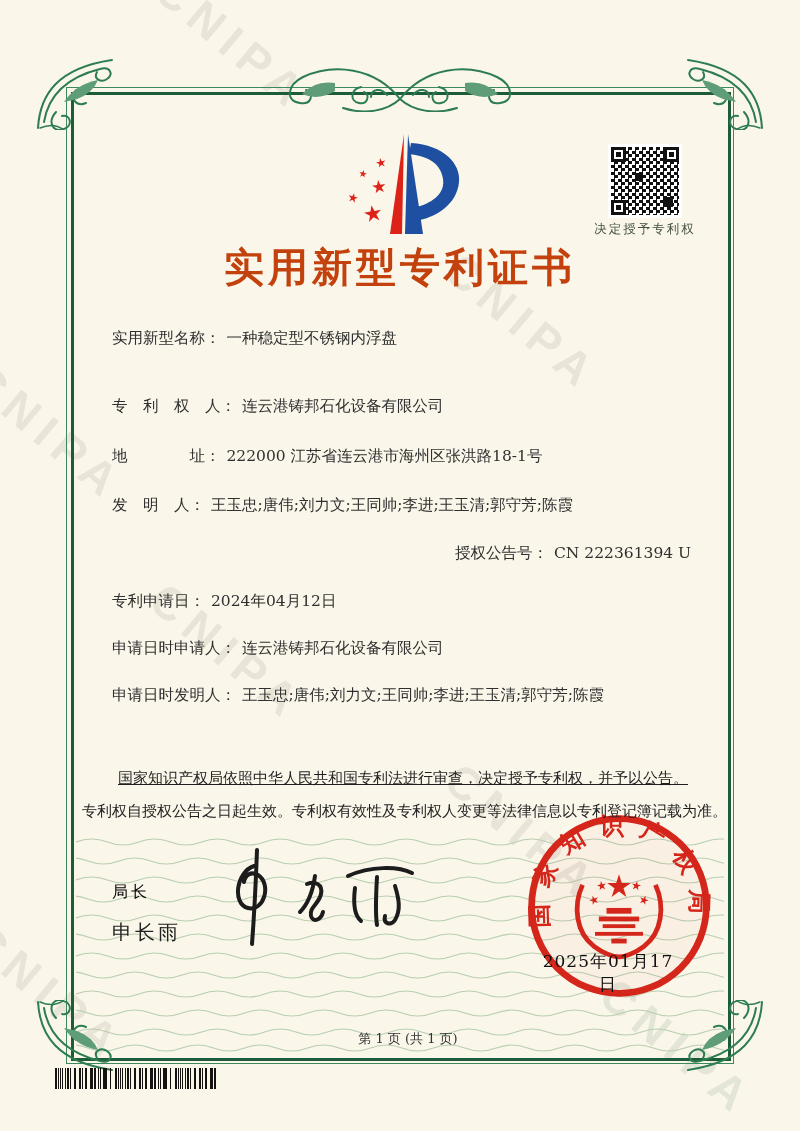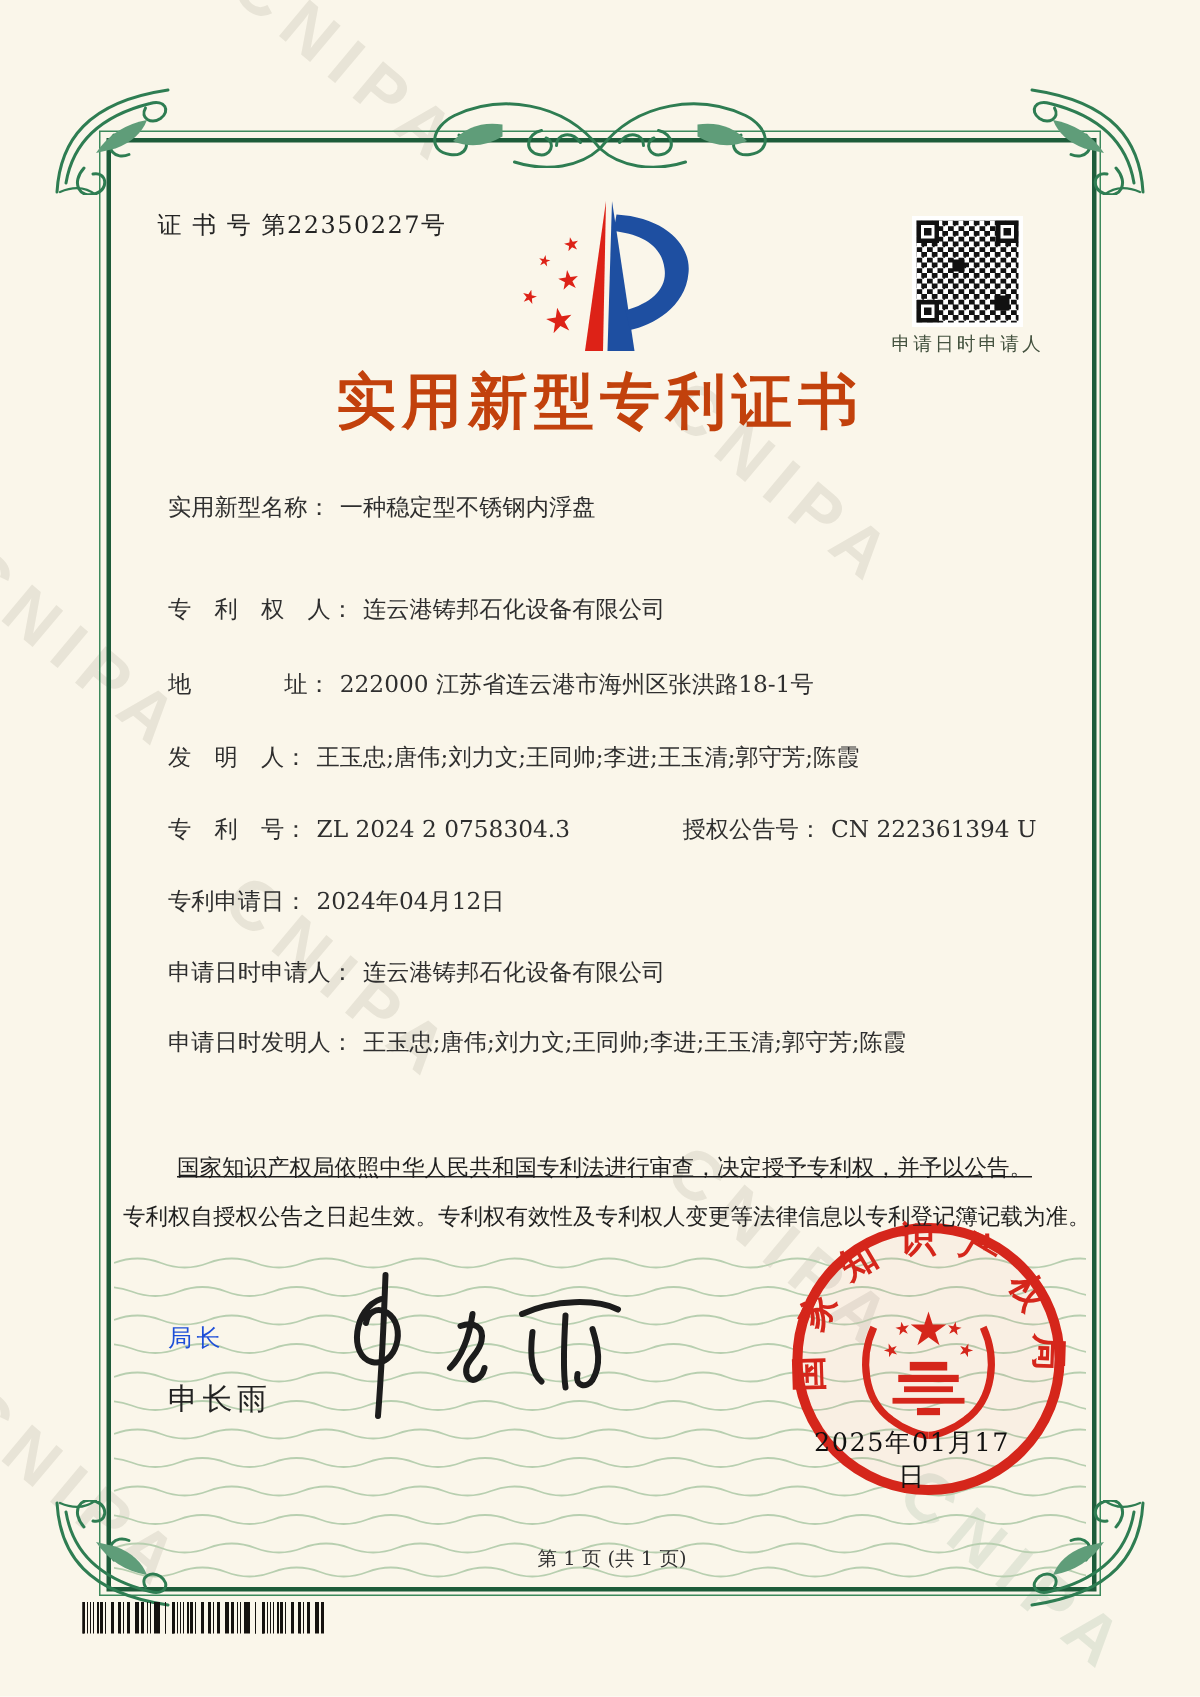--- a/index.html
+++ b/index.html
@@ -41,21 +41,21 @@
   .row{position:absolute; left:112px; font-size:15.5px; white-space:nowrap; color:#2f2f2f;}
   .row .lbl{margin-right:6px;}
   .row2{left:455px;text-align:center;}
   
   .statement{position:absolute; left:82px; top:762px; width:644px; font-size:15px;
       line-height:33px; color:#1f1f1f; z-index:2;}
   .statement .l1{text-indent:2.4em; white-space:nowrap;text-decoration:underline;}
   .statement .l2{white-space:nowrap;}
   
   .sig-title{position:absolute; left:112px; top:882px; font-size:16px; letter-spacing:3px;
-      font-family:"Liberation Sans", sans-serif; color:#1d4ed8; z-index:2;}
+      font-family:"Liberation Sans", sans-serif; color:#000000; z-index:2;}
   .sig-name{position:absolute; left:112px; top:919px; font-size:20px; letter-spacing:3px;
       font-family:Liberation Sans, sans-serif; color:#222; z-index:2;}
   .sig-script{position:absolute; left:218px; top:846px; z-index:2;}
   
   .seal{position:absolute; left:523px; top:810px; width:192px; height:192px; z-index:1;}
   .seal-date{position:absolute; left:542px; top:950px; width:132px; text-align:center;
       font-size:17px; color:#101010; letter-spacing:1px; z-index:3;}
   
   .footer-page{position:absolute; left:16px; right:0; top:1030px; text-align:center;
       font-size:13px; color:#333; z-index:2;}
@@ -129,21 +129,20 @@
     </svg>
   <svg class="orn orn-br" style="right:34px; top:1000px; position:absolute;" width="80" height="80" viewBox="0 0 80 80">
       <use href="#cornerOrn"></use>
     </svg>
 
   <svg class="orn" style="left:275px; top:57px;" width="250" height="55" viewBox="0 0 250 55">
     <use href="#halfOrn"></use>
     <use href="#halfOrn" transform="translate(250,0) scale(-1,1)"></use>
   </svg>
 
-  <div class="cert-no">证 书 号 第22350227号</div>
 
   <svg class="logo" width="135" height="108" viewBox="0 0 135 108">
     <path d="M66,4 L52,104 L64,104 Z" fill="#dd2217"></path>
     <path d="M70,4 L67,104 L85,104 Z" fill="#1e4fa1"></path>
     <path d="M73,13 C106,15 123,34 121,52 C119,75 97,87 82,90 L79,77 C97,72 107,62 105,49 C103,33 89,26 71,24 Z" fill="#1e4fa1"></path>
     <use href="#star" transform="translate(43,33) scale(5) rotate(-12)" fill="#dd2217"></use>
     <use href="#star" transform="translate(25,44) scale(4) rotate(10)" fill="#dd2217"></use>
     <use href="#star" transform="translate(41,57) scale(7) rotate(-8)" fill="#dd2217"></use>
     <use href="#star" transform="translate(15,68) scale(5) rotate(14)" fill="#dd2217"></use>
     <use href="#star" transform="translate(35,84) scale(9) rotate(-10)" fill="#dd2217"></use>
@@ -151,38 +150,35 @@
 
   <div class="qr-wrap">
     <div class="qr">
       <div class="finder f-tl"></div>
       <div class="finder f-tr"></div>
       <div class="finder f-bl"></div>
       <div class="blob" style="right:6px; bottom:8px; width:10px; height:10px;"></div>
       <div class="blob" style="left:24px; top:26px; width:8px; height:8px;"></div>
     </div>
   </div>
-  <div class="qr-caption">申请日时申请人</div>
+  <div class="qr-caption">决定授予专利权</div>
 
   <div class="title">实用新型专利证书</div>
 
   <div class="row" style="top:328px;">
     <span class="lbl">实用新型名称：</span><span class="val">一种稳定型不锈钢内浮盘</span>
   </div>
   <div class="row" style="top:396px;">
     <span class="lbl">专　利　权　人：</span><span class="val">连云港铸邦石化设备有限公司</span>
   </div>
   <div class="row" style="top:446px;">
     <span class="lbl">地　　　　址：</span><span class="val">222000 江苏省连云港市海州区张洪路18-1号</span>
   </div>
   <div class="row" style="top:495px;">
     <span class="lbl">发　明　人：</span><span class="val">王玉忠;唐伟;刘力文;王同帅;李进;王玉清;郭守芳;陈霞</span>
-  </div>
-  <div class="row" style="top:543px;">
-    <span class="lbl">专　利　号：</span><span class="val">ZL 2024 2 0758304.3</span>
   </div>
   <div class="row row2" style="top:543px;">
     <span class="lbl">授权公告号：</span><span class="val">CN 222361394 U</span>
   </div>
   <div class="row" style="top:591px;">
     <span class="lbl">专利申请日：</span><span class="val">2024年04月12日</span>
   </div>
   <div class="row" style="top:638px;">
     <span class="lbl">申请日时申请人：</span><span class="val">连云港铸邦石化设备有限公司</span>
   </div>

